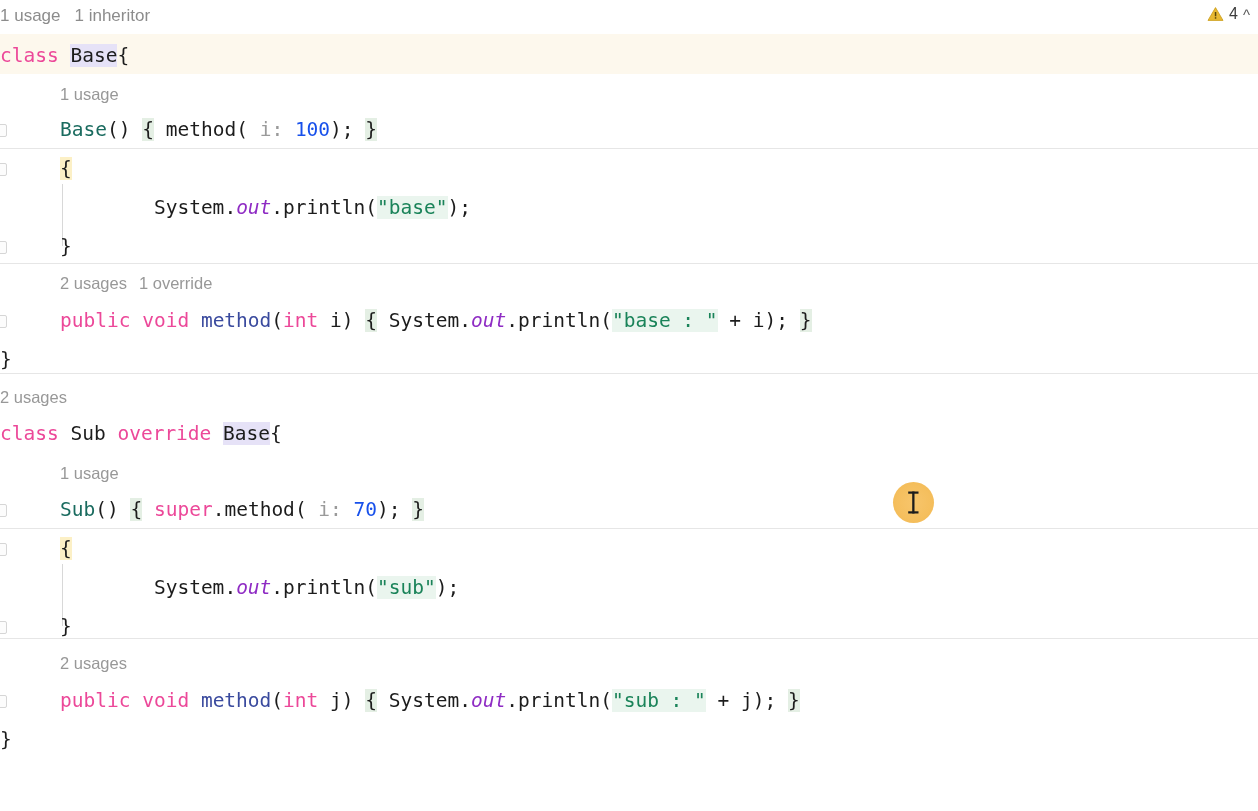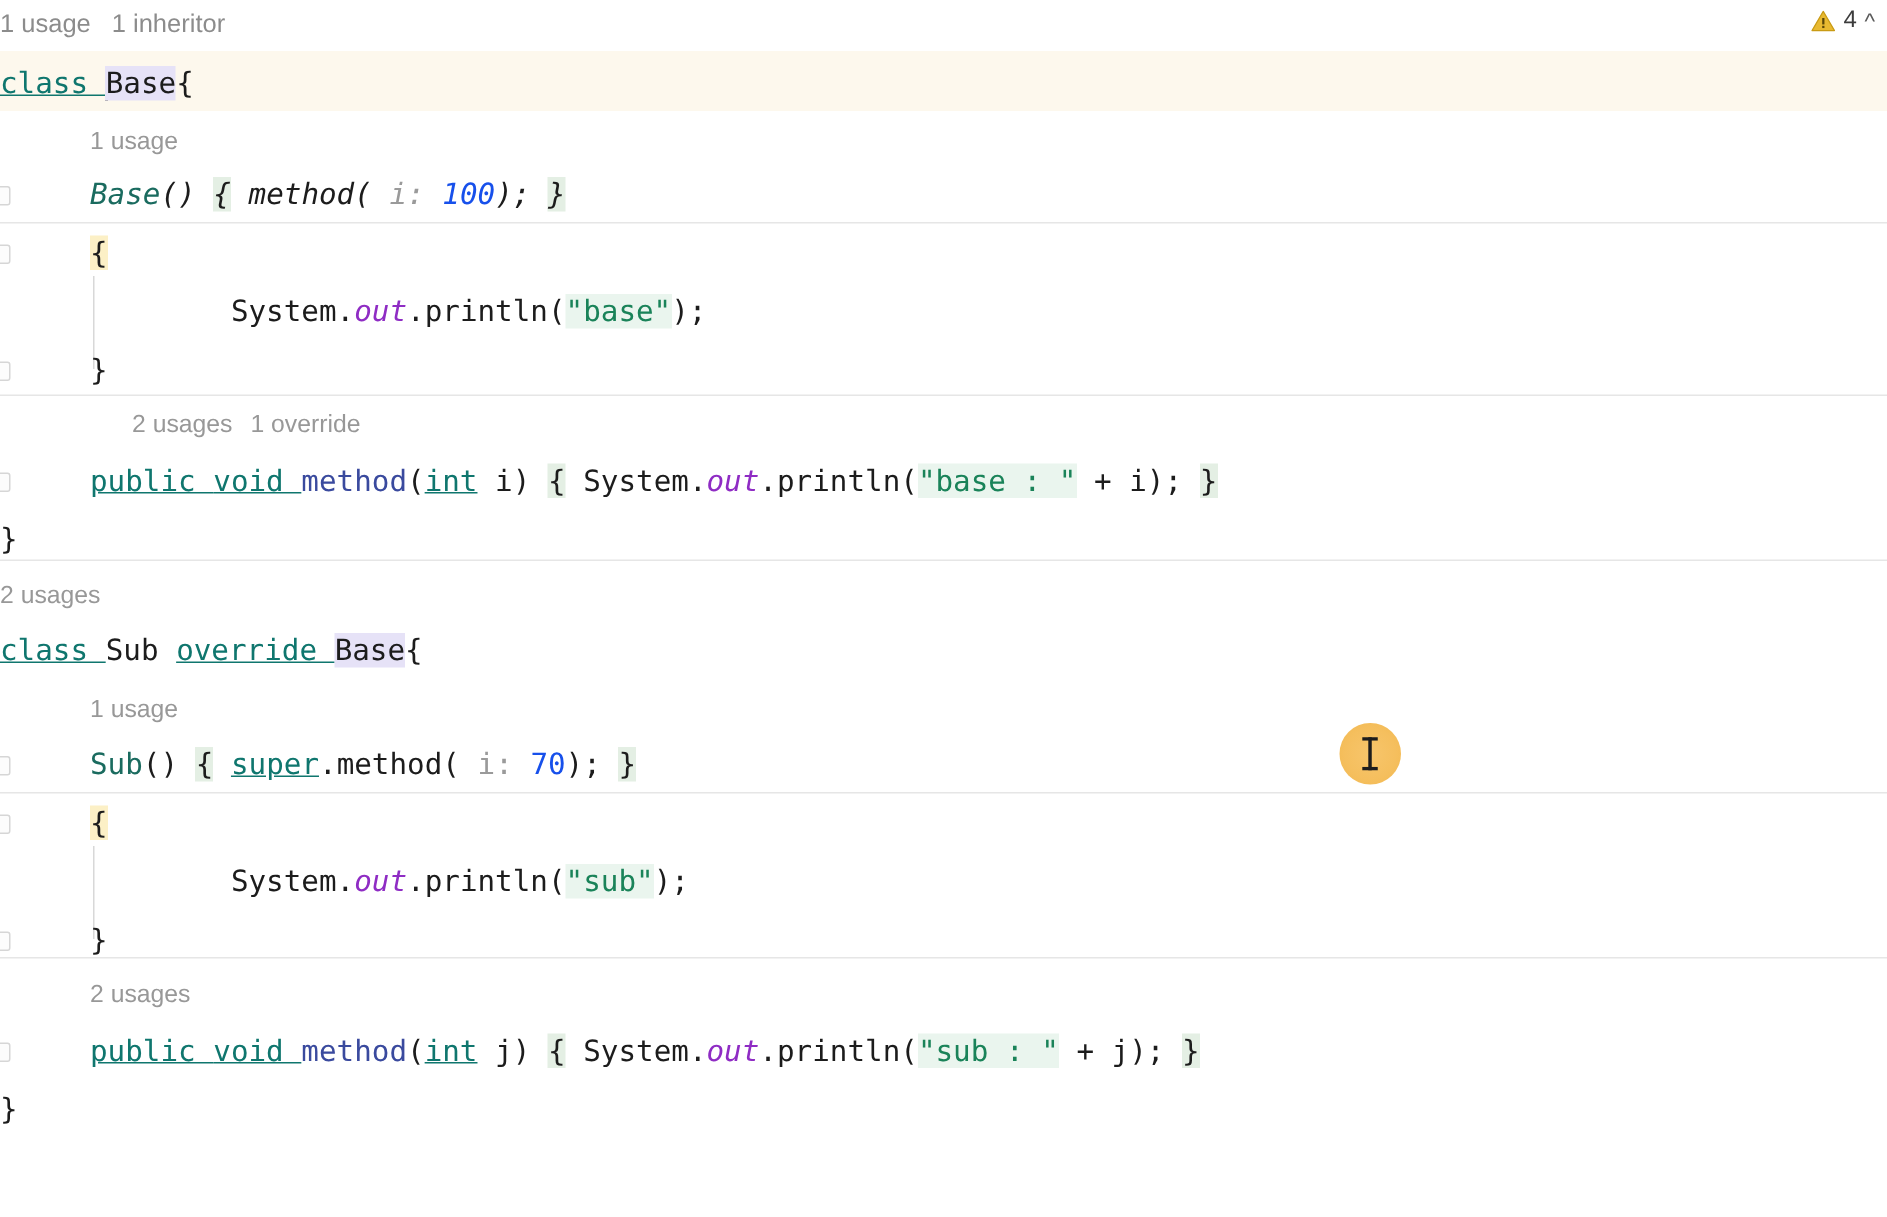--- a/index.html
+++ b/index.html
@@ -103,21 +103,21 @@
     position: absolute;
     white-space: pre;
     font-family: "Liberation Sans", sans-serif;
     font-size: 16.5px;
     color: #989898;
     line-height: 20px;
   }
   .hint-line .hint-gap { display: inline-block; width: 12px; }
 
   
-  .kw      { color: #0f766e; text-decoration: underline; }
+  .kw      { color: #ec4899; }
   .cls     { color: #1a6b5f; }
   .mtd     { color: #3a4a9e; }
   .num     { color: #1750eb; }
   .str     { color: #1a8359; background: #eaf5ee; }
   .fieldi  { color: #8f2cc4; font-style: italic; }
   .plain   { color: #1c1c1c; }
   .inlay   { color: #9a9a9a; }
   .brace-h { background: #e4efe4; }
   .occ     { background: #e6e2f7; }
   .blockhl { background: #fcf0c6; }
@@ -185,29 +185,29 @@
   <div class="gutter-mark" style="top:281px;"></div>
   <div class="gutter-mark" style="top:470px;"></div>
   <div class="gutter-mark" style="top:509px;"></div>
   <div class="gutter-mark" style="top:587px;"></div>
   <div class="gutter-mark" style="top:661px;"></div>
 
   <div class="code-line" style="top:10px; left:0px;"><span class="kw">class </span><span class="caret"></span><span class="occ">Base</span><span class="plain">{</span></div>
 
   <div class="hint-line" style="top:50px; left:60px;"><span>1 usage</span></div>
 
-  <div class="code-line" style="top:85px; left:60px;font-style:italic;"><span class="cls">Base</span><span class="plain">() </span><span class="brace-h">{</span><span class="plain"> </span><span class="plain">method</span><span class="plain">( </span><span class="inlay">i: </span><span class="num">100</span><span class="plain">);</span><span class="plain"> </span><span class="brace-h">}</span></div>
+  <div class="code-line" style="top:85px; left:60px;"><span class="cls">Base</span><span class="plain">() </span><span class="brace-h">{</span><span class="plain"> </span><span class="plain">method</span><span class="plain">( </span><span class="inlay">i: </span><span class="num">100</span><span class="plain">);</span><span class="plain"> </span><span class="brace-h">}</span></div>
 
   <div class="code-line" style="top:124px; left:60px;"><span class="blockhl">{</span></div>
 
   <div class="code-line" style="top:163px; left:60px;"><span class="plain">        </span><span class="plain">System</span><span class="plain">.</span><span class="fieldi">out</span><span class="plain">.</span><span class="plain">println</span><span class="plain">(</span><span class="str">"base"</span><span class="plain">);</span></div>
 
   <div class="code-line" style="top:202px; left:60px;"><span class="plain">}</span></div>
 
-  <div class="hint-line" style="top:239px; left:60px;margin-left:28px;"><span>2 usages</span><span class="hint-gap"></span><span>1 override</span></div>
+  <div class="hint-line" style="top:239px; left:60px;"><span>2 usages</span><span class="hint-gap"></span><span>1 override</span></div>
 
   <div class="code-line" style="top:276px; left:60px;"><span class="kw">public </span><span class="kw">void </span><span class="mtd">method</span><span class="plain">(</span><span class="kw">int</span><span class="plain"> i</span><span class="plain">) </span><span class="brace-h">{</span><span class="plain"> </span><span class="plain">System</span><span class="plain">.</span><span class="fieldi">out</span><span class="plain">.</span><span class="plain">println</span><span class="plain">(</span><span class="str">"base : "</span><span class="plain"> + </span><span class="plain">i</span><span class="plain">);</span><span class="plain"> </span><span class="brace-h">}</span></div>
 
   <div class="code-line" style="top:315px; left:0px;"><span class="plain">}</span></div>
 
   <div class="hint-line" style="top:353px; left:0px;"><span>2 usages</span></div>
 
   <div class="code-line" style="top:389px; left:0px;"><span class="kw">class </span><span class="plain">Sub </span><span class="kw">override </span><span class="occ">Base</span><span class="plain">{</span></div>
 
   <div class="hint-line" style="top:429px; left:60px;"><span>1 usage</span></div>

